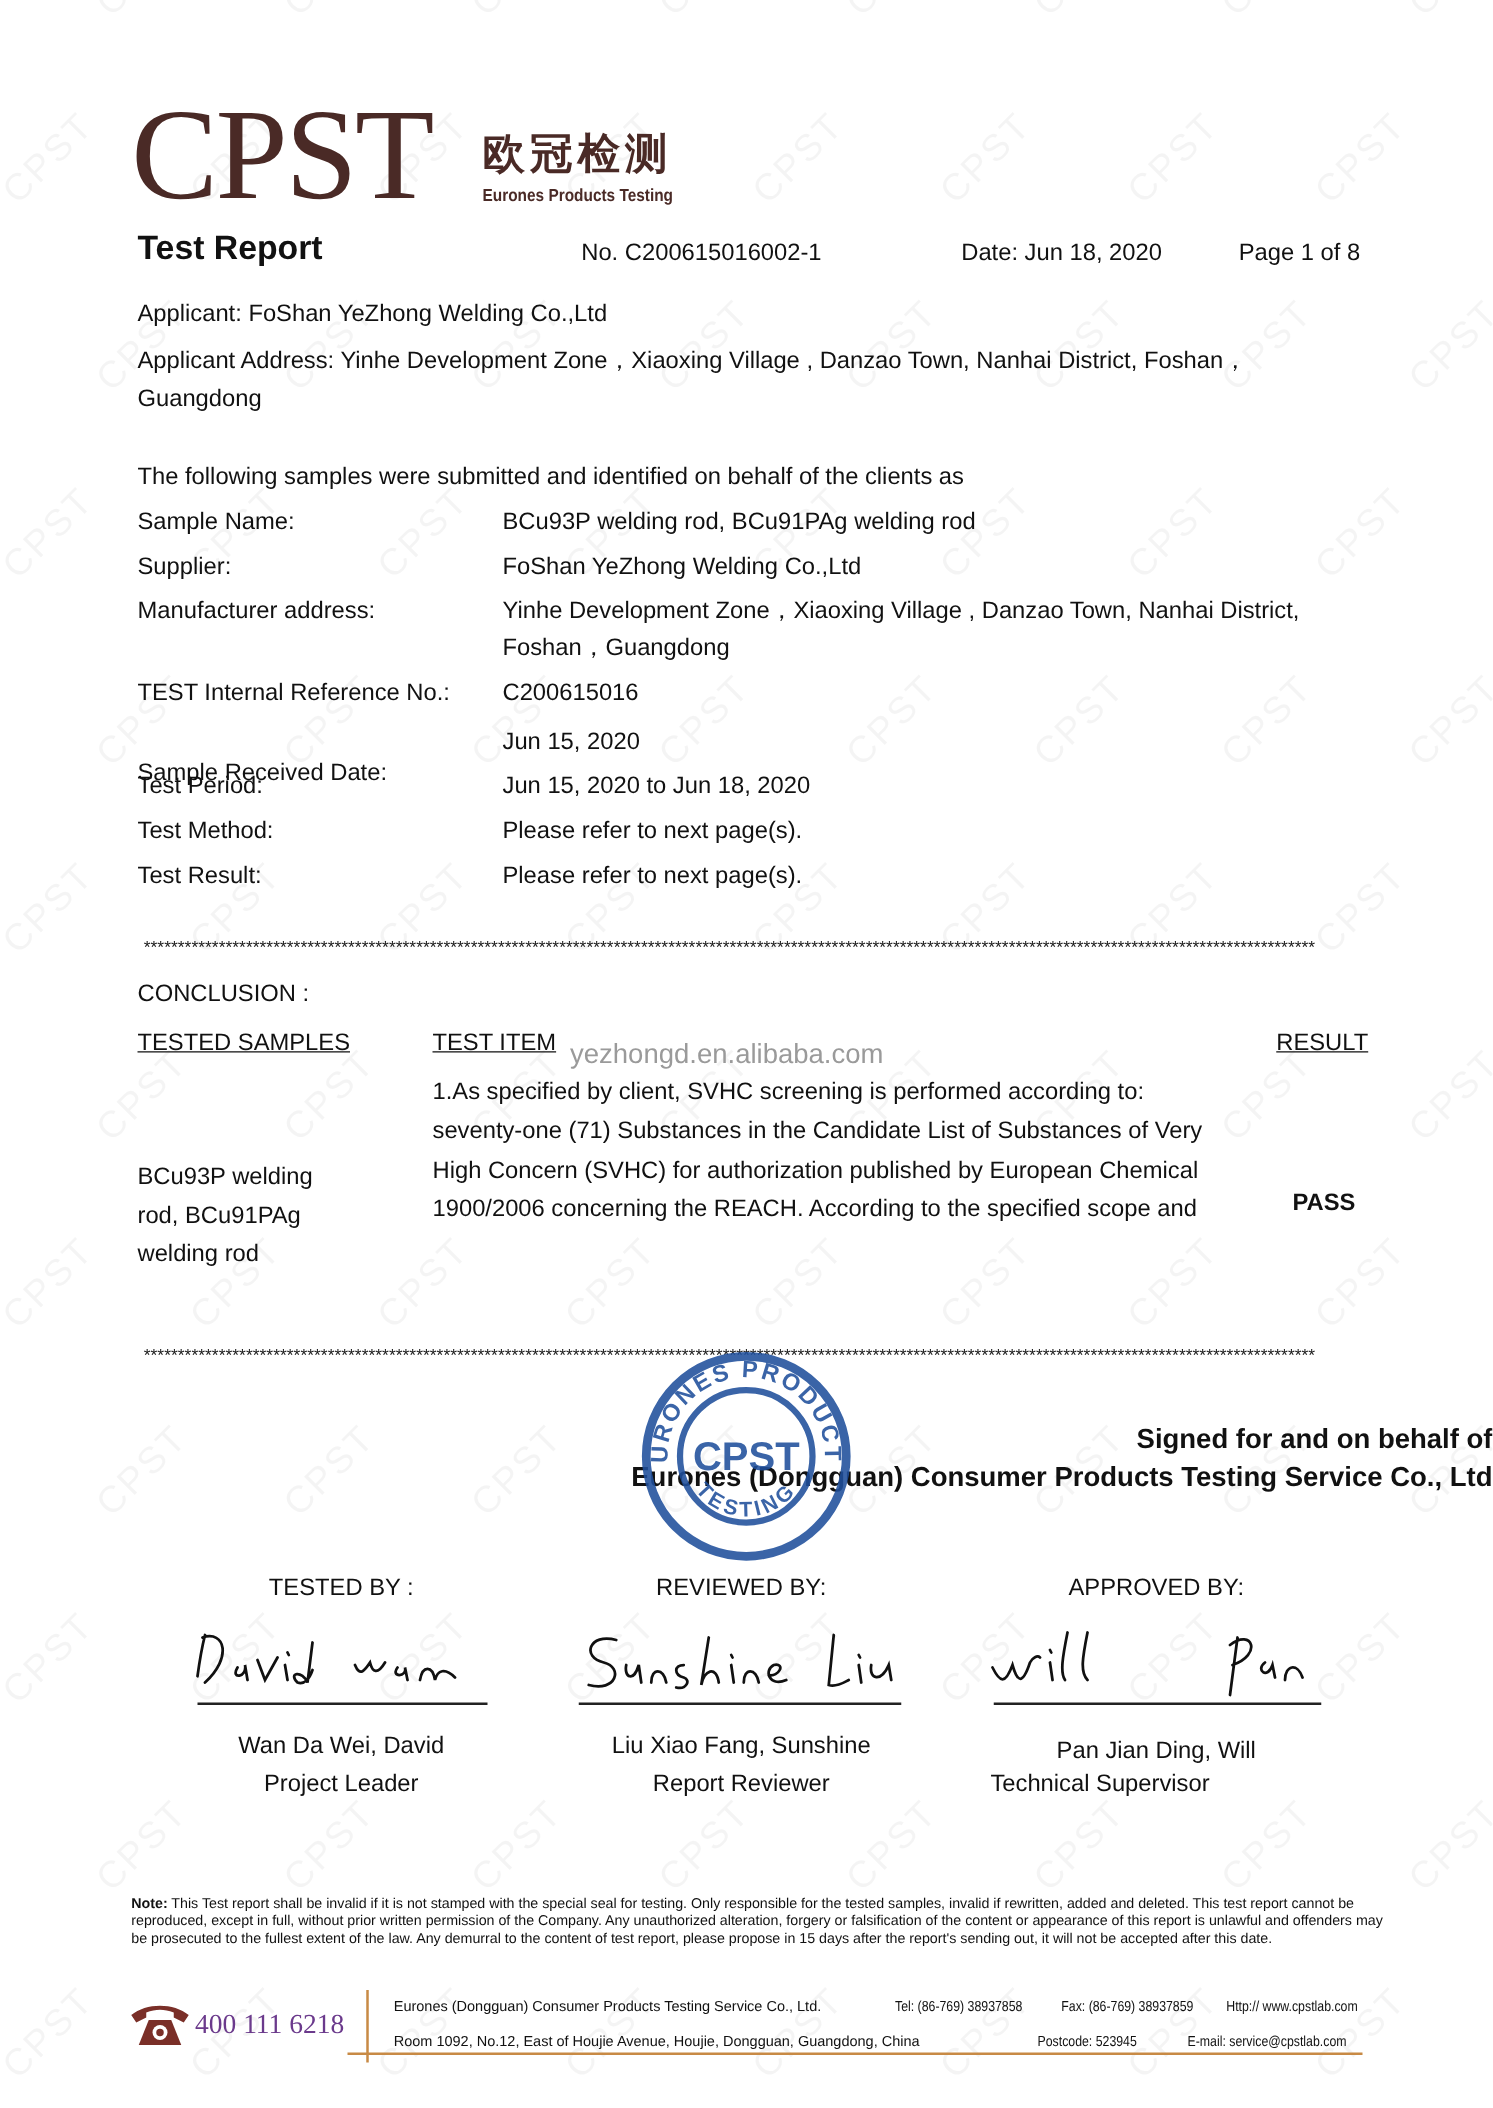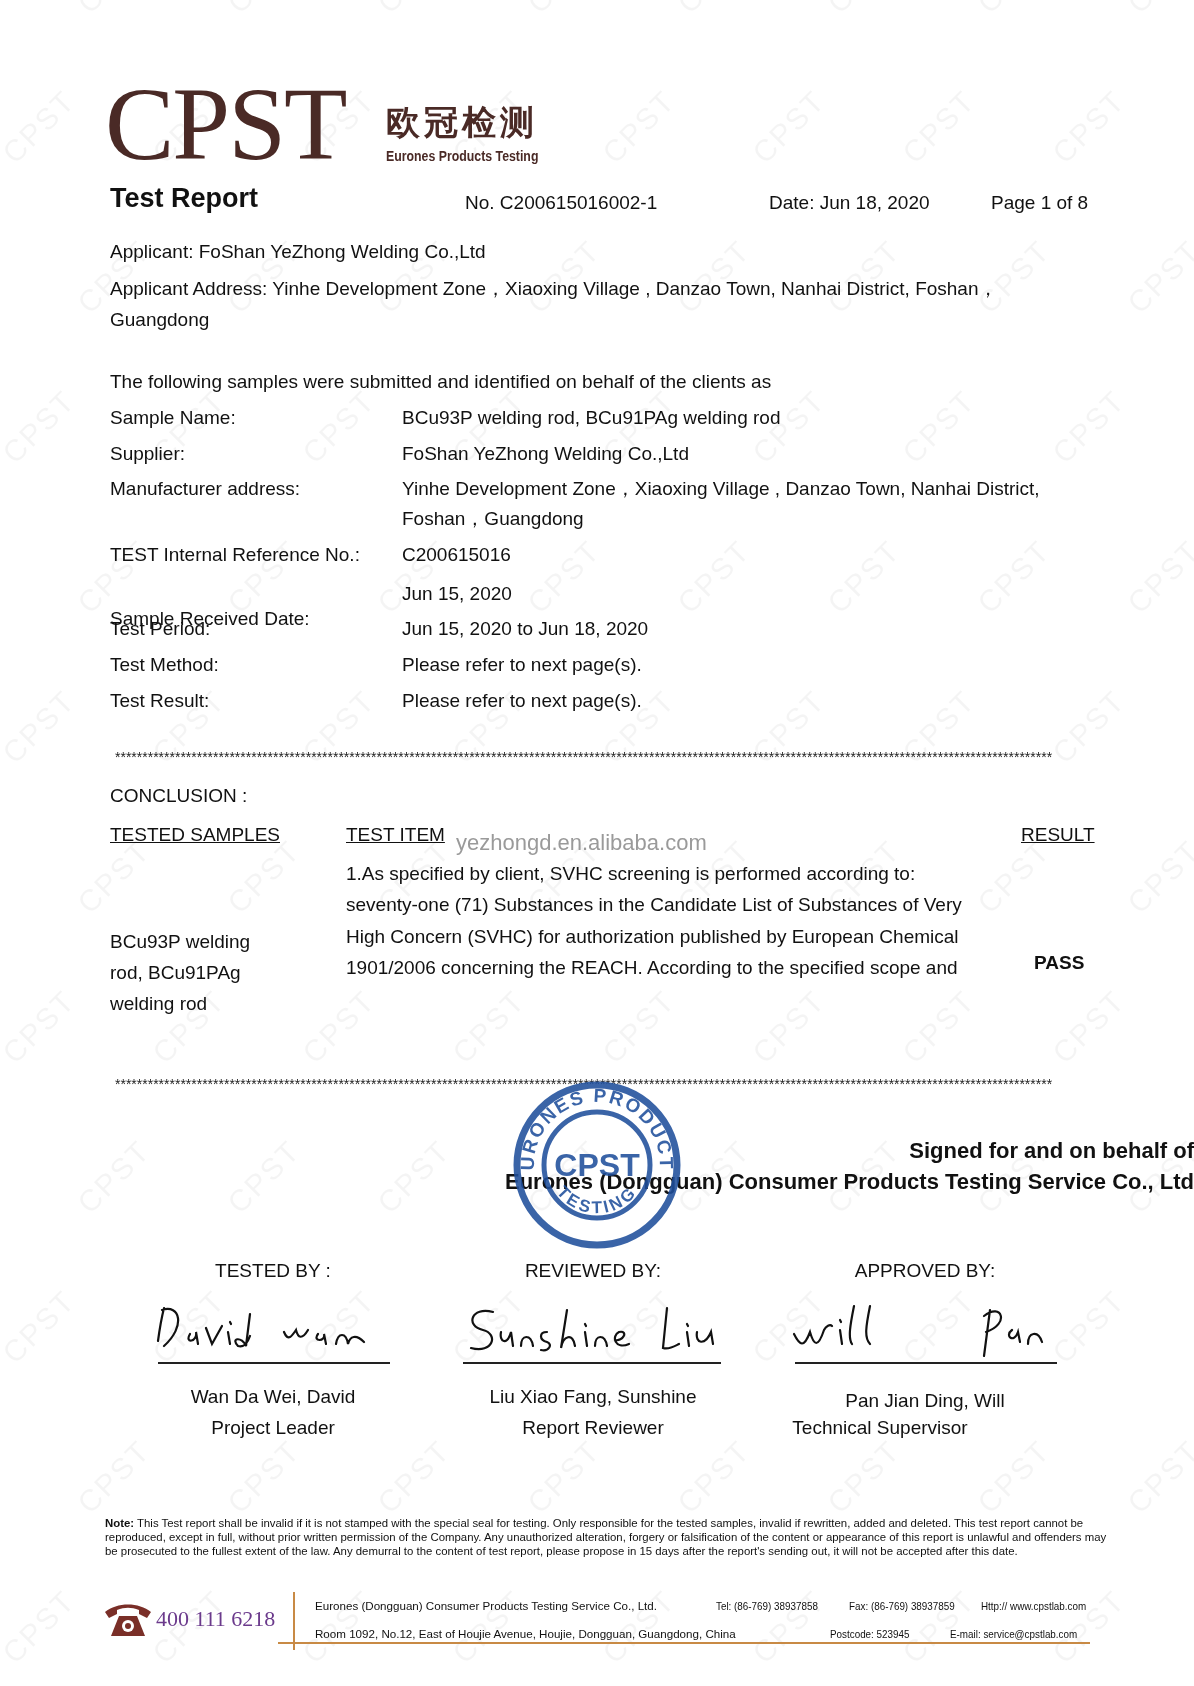--- a/index.html
+++ b/index.html
@@ -169,21 +169,21 @@
 <div class="abs t19 label" style="top:785px">CONCLUSION :</div>
 <div class="abs t19 label u" style="top:824px">TESTED SAMPLES</div>
 <div class="abs t19 u" style="left:346px;top:824px">TEST ITEM</div>
 <div class="abs" style="left:456px;top:830px;font-size:22px;color:#9a9a9a;">yezhongd.en.alibaba.com</div>
 <div class="abs t19 u" style="left:1021px;top:824px">RESULT</div>
 
 <div class="abs body-lines">
   <div>1.As specified by client, SVHC screening is performed according to:</div>
   <div>seventy-one (71) Substances in the Candidate List of Substances of Very</div>
   <div>High Concern (SVHC) for authorization published by European Chemical</div>
-  <div>1901/2006 concerning the REACH. According to the specified scope and</div>
+  <div>1900/2006 concerning the REACH. According to the specified scope and</div>
 </div>
 <div class="abs samples">
   <div>BCu93P welding</div>
   <div>rod, BCu91PAg</div>
   <div>welding rod</div>
 </div>
 <div class="abs pass">PASS</div>
 
 <div class="abs stars" style="top:1076px">****************************************************************************************************************************************************************************</div>
 

